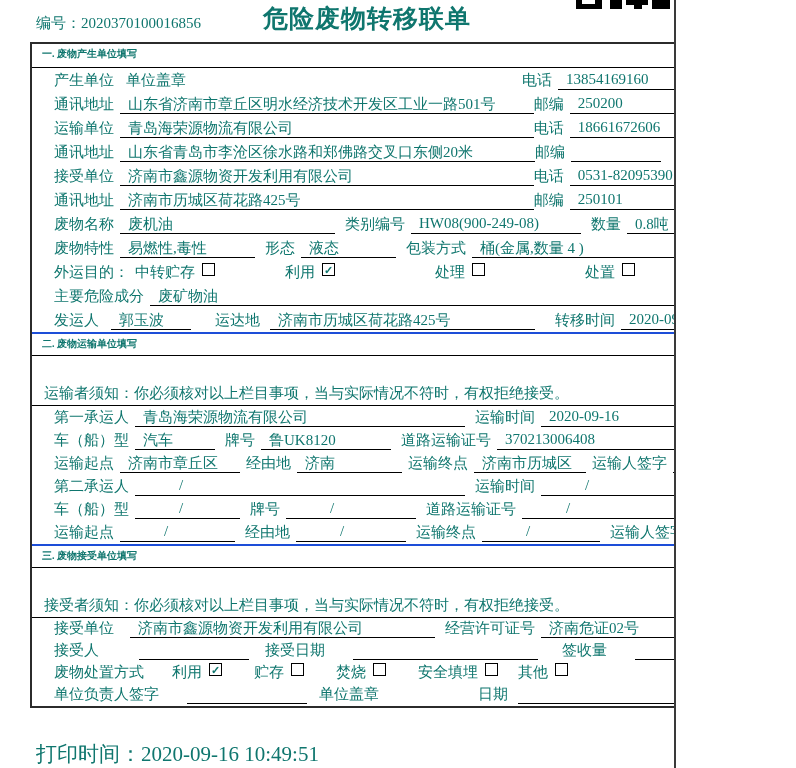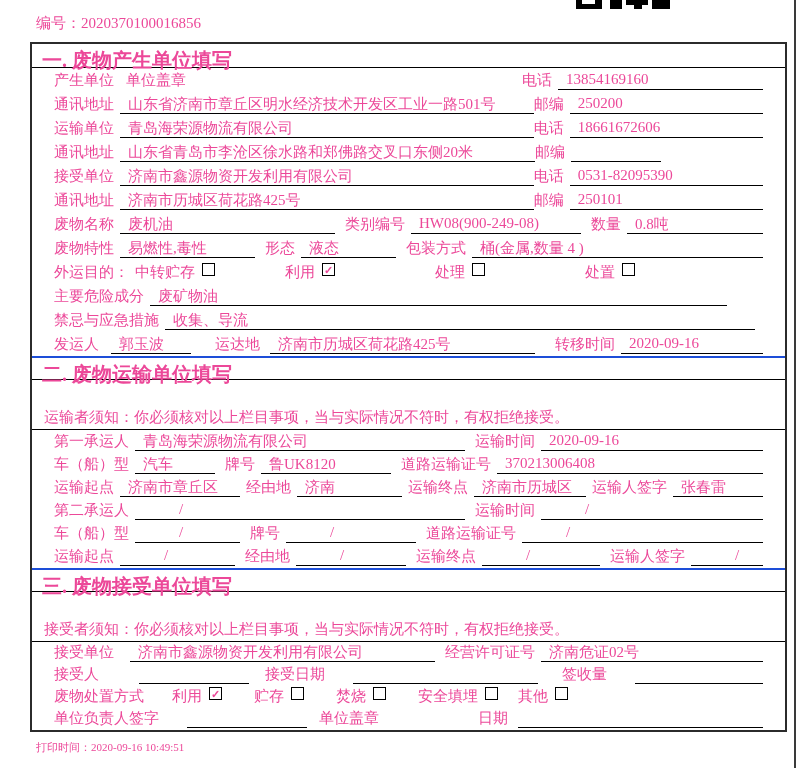--- a/index.html
+++ b/index.html
@@ -1,48 +1,48 @@
 <!DOCTYPE html>
 <html><head>
 <meta charset="utf-8">
 <style>
   * { box-sizing: border-box; }
   html,body { margin:0; padding:0; background:#fff; }
   .page {
-    position:relative; width:796px; height:768px; background:#ffffff;
-    font-family:"Liberation Serif","DejaVu Serif",serif; color:#ec4899;
+    position:relative; width:676px; height:768px; background:#ffffff;
+    font-family:"Liberation Serif","DejaVu Serif",serif; color:#0f766e;
     border-right:2px solid #3a3a3a; overflow:hidden;
   }
   
   .head { position:relative; height:42px; }
   .serial { position:absolute; left:36px; top:14px; font-size:15px; white-space:nowrap; }
   .doc-title { position:absolute; left:60px; right:0; top:2px; text-align:center;
     font-size:25px; font-weight:bold; margin:0; letter-spacing:1px; }
   
   .qr { position:absolute; top:0; left:576px; width:95px; height:10px; }
   .qr .b { position:absolute; background:#000; }
   .qr .w { position:absolute; background:#fff; }
   
   .box { position:absolute; left:30px; top:42px; width:757px; border:2px solid #2b2b2b; background:#fff; }
-  .sec-head { font-weight:bold; font-size:20px; height:24px; padding:3px 10px 2px; border-bottom:1px solid #000; }
+  .sec-head { font-weight:bold; font-size:10px; height:24px; padding:3px 10px 2px; border-bottom:1px solid #000; }
   .bt { border-top:2px solid #1d4ed8; }
   .notice { height:25px; padding:0 12px; border-bottom:1px solid #000; display:flex; align-items:center; font-size:15px;margin-top:25px; }
   .row { display:flex; align-items:flex-end; height:24px; padding:0 22px; font-size:15px; }
   .s2 .row { height:23px; }
   .s3 .row { height:22px; }
   .row > * { margin-bottom:2px; }
   .lbl { white-space:nowrap; }
   .u { border-bottom:1px solid #000; padding:0 4px 0 8px; white-space:nowrap; overflow:hidden; height:19px; }
   .fill { flex:1; }
   .sp { flex:1; }
   .ind { padding-left:44px; }
   .grp { display:inline-flex; align-items:flex-start; }
   .cb { display:inline-block; width:13px; height:13px; border:1px solid #000; margin-left:7px;
         font-size:11px; line-height:12px; text-align:center; font-weight:bold; }
-  .footer { position:absolute; left:36px; top:740px; font-size:11px; white-space:nowrap; }
+  .footer { position:absolute; left:36px; top:740px; font-size:21px; white-space:nowrap; }
   
   .w80{width:80px}.w95{width:95px}.w105{width:105px}.w110{width:110px}.w112{width:112px}
   .w115{width:115px}.w118{width:118px}.w120{width:120px}.w130{width:130px}.w135{width:135px}
   .w170{width:170px}.w185{width:185px}.w205{width:205px}.w215{width:215px}.w245{width:245px}
   .w265{width:265px}.w290{width:290px}.w305{width:305px}.w330{width:330px}.w440{width:440px}
   
   .ml6{margin-left:6px}.ml10{margin-left:10px}.ml12{margin-left:12px}.ml16{margin-left:16px}
   .ml20{margin-left:20px}.ml24{margin-left:24px}.ml28{margin-left:28px}.ml32{margin-left:32px}
   .ml40{margin-left:40px}.ml70{margin-left:70px}.ml100{margin-left:100px}
   .mr8{margin-right:8px}.mr36{margin-right:36px}
@@ -58,20 +58,21 @@
     <div class="b" style="left:34px;top:0;width:12px;height:9px"></div>
     <div class="b" style="left:50px;top:0;width:22px;height:5px"></div>
     <div class="b" style="left:58px;top:5px;width:8px;height:4px"></div>
     <div class="b" style="left:76px;top:0;width:18px;height:9px"></div>
   </div>
 
   <div class="head">
     <div class="serial">
       <span>编号：</span><span>2020370100016856</span>
     </div>
+    <h1 class="doc-title">危险废物转移联单</h1>
   </div>
 
   <div class="box">
 
     <div class="sec s1">
       <div class="sec-head">一. 废物产生单位填写</div>
 
       <div class="row">
         <span class="lbl">产生单位</span>
         <span class="lbl ml12">单位盖章</span>
@@ -157,24 +158,20 @@
           <span class="lbl">处置</span>
           <span class="cb"><span></span></span>
         </span>
       </div>
 
       <div class="row">
         <span class="lbl">主要危险成分</span>
         <span class="u fill ml6 mr36">废矿物油</span>
       </div>
 
-      <div class="row">
-        <span class="lbl">禁忌与应急措施</span>
-        <span class="u fill ml6 mr8">收集、导流</span>
-      </div>
 
 
       <div class="row">
         <span class="lbl">发运人</span>
         <span class="u w80 ml12">郭玉波</span>
         <span class="lbl ml24">运达地</span>
         <span class="u w265 ml10">济南市历城区荷花路425号</span>
         <span class="lbl ml20">转移时间</span>
         <span class="u fill ml6">2020-09-16</span>
       </div>

